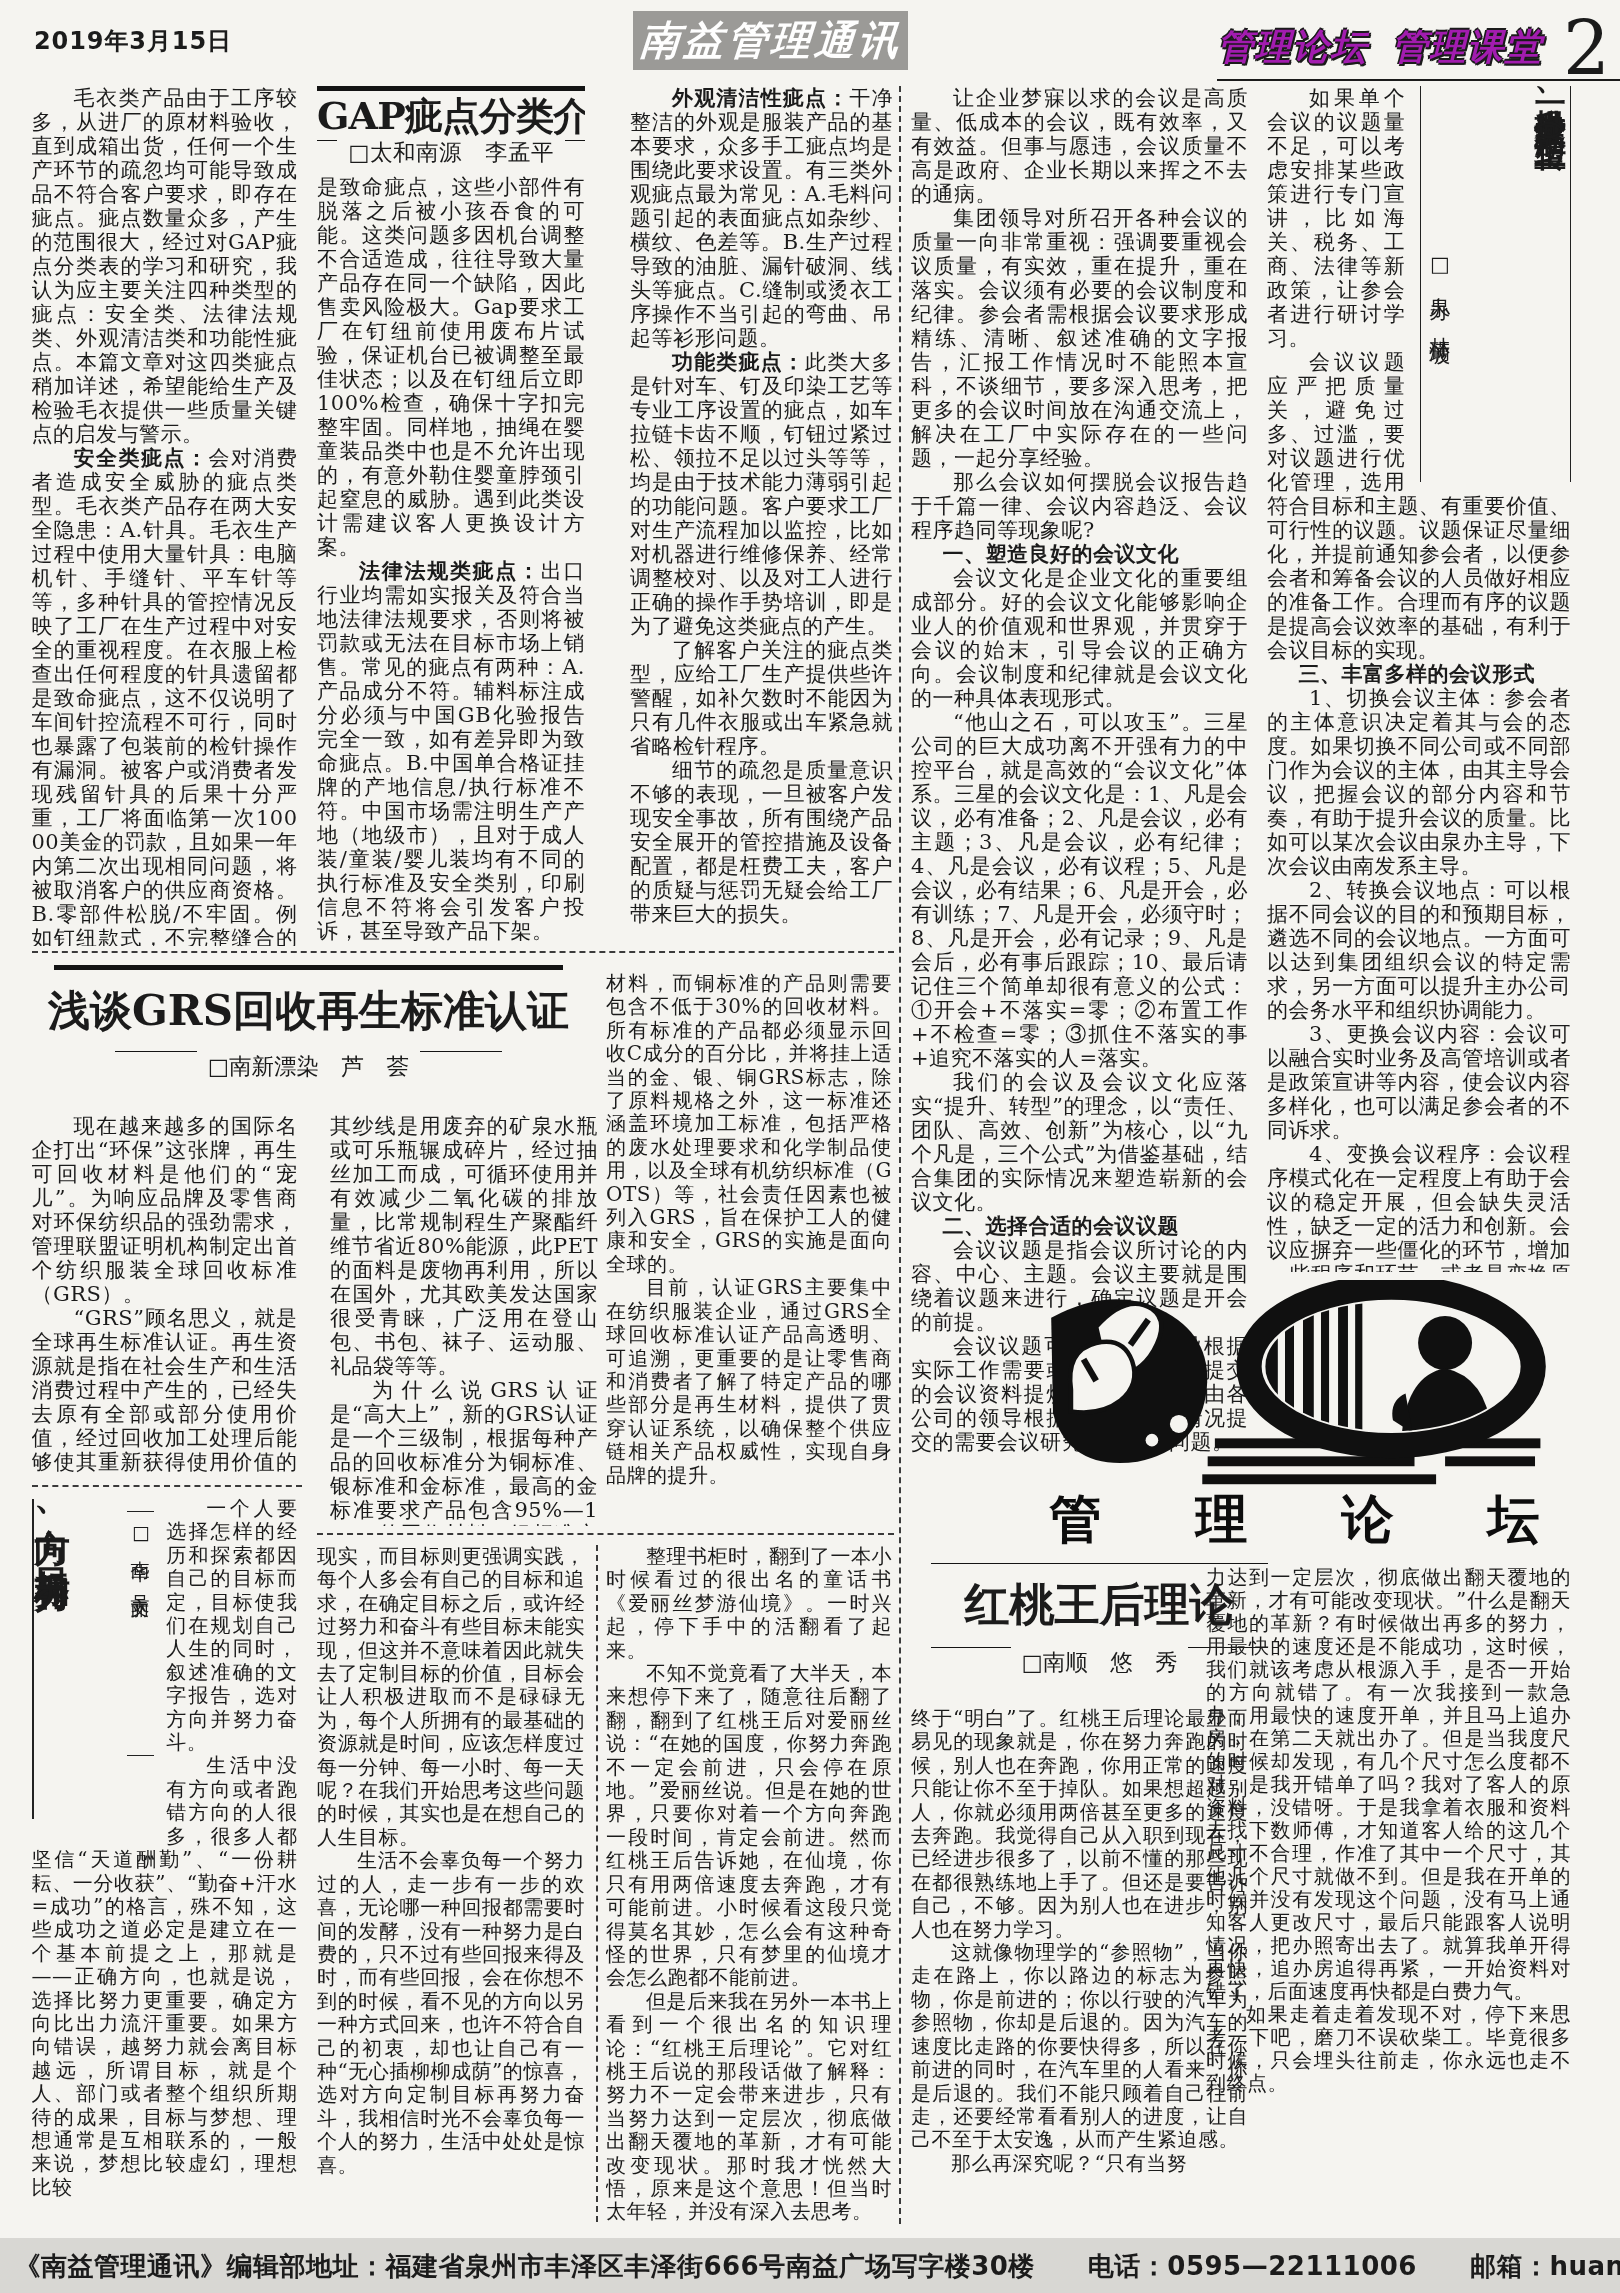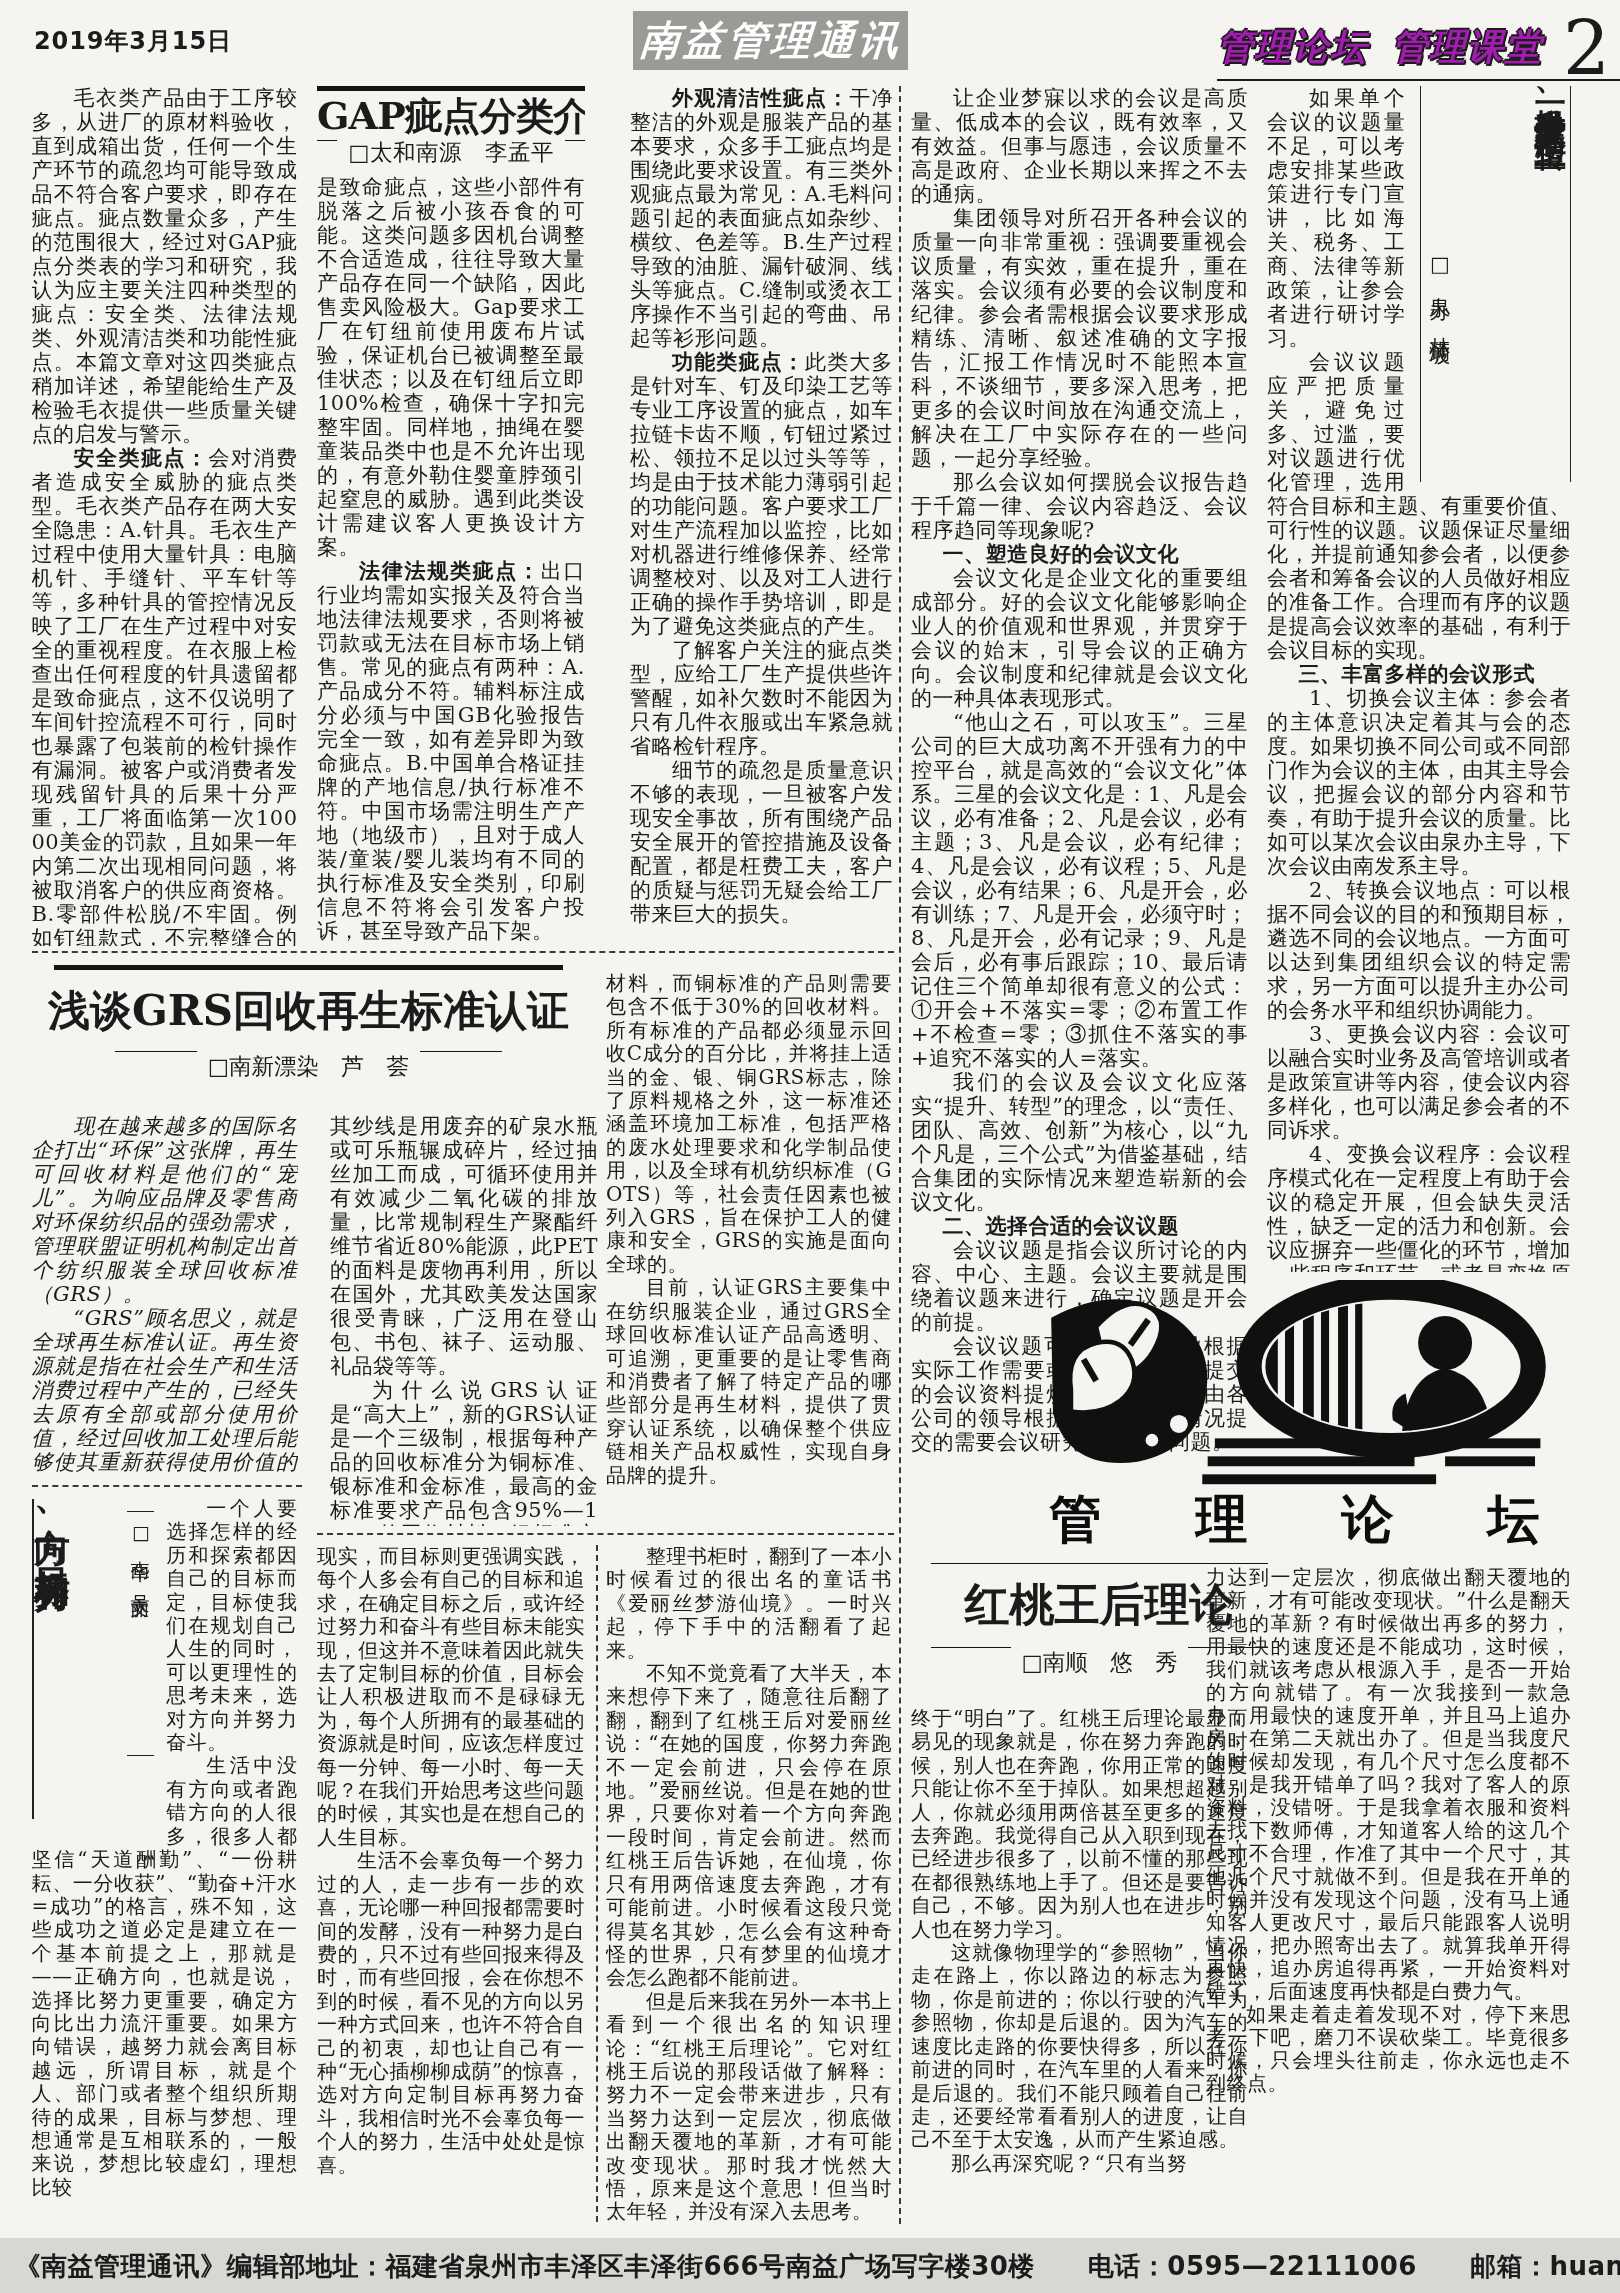--- a/index.html
+++ b/index.html
@@ -171,42 +171,42 @@
     <div class="logo-text">管理论坛</div>
   </div>
 
   <div class="tblock" style="left:31.5px;top:965px;width:554px;">
     <div class="trule" style="width:92%;"></div>
     <div class="atitle" style="font-size:42px;">浅谈GRS回收再生标准认证</div>
     <div class="byline" style="width:70%;margin-left:auto;margin-right:auto;">
         <span>□南新漂染　芦　荟</span>
       </div>
   </div>
-  <div class="col" style="left:31.5px;top:1114px;width:266px;height:360px;font-style:italic;">
+  <div class="col" style="left:31.5px;top:1114px;width:266px;height:360px;">
       <p class="para">现在越来越多的国际名企打出“环保”这张牌，再生可回收材料是他们的“宠儿”。为响应品牌及零售商对环保纺织品的强劲需求，管理联盟证明机构制定出首个纺织服装全球回收标准（GRS）。</p>
       <p class="para">“GRS”顾名思义，就是全球再生标准认证。再生资源就是指在社会生产和生活消费过程中产生的，已经失去原有全部或部分使用价值，经过回收加工处理后能够使其重新获得使用价值的东西，例如再生涤纶丝、再生涤纶短线、再生棉等等。再如，再生PET面料，是一种新型的环保再生面料，</p>
     </div>
   <div class="col" style="left:330px;top:1114px;width:268px;height:412px;">
       <p class="para noindent">其纱线是用废弃的矿泉水瓶或可乐瓶辗成碎片，经过抽丝加工而成，可循环使用并有效减少二氧化碳的排放量，比常规制程生产聚酯纤维节省近80%能源，此PET的面料是废物再利用，所以在国外，尤其欧美发达国家很受青睐，广泛用在登山包、书包、袜子、运动服、礼品袋等等。</p>
       <p class="para">为什么说GRS认证是“高大上”，新的GRS认证是一个三级制，根据每种产品的回收标准分为铜标准、银标准和金标准，最高的金标准要求产品包含95%—100%的回收材料，银标准产品包含70%—95%的回收</p>
     </div>
   <div class="col small" style="left:606px;top:972px;width:286px;height:554px;">
       <p class="para noindent">材料，而铜标准的产品则需要包含不低于30%的回收材料。所有标准的产品都必须显示回收C成分的百分比，并将挂上适当的金、银、铜GRS标志，除了原料规格之外，这一标准还涵盖环境加工标准，包括严格的废水处理要求和化学制品使用，以及全球有机纺织标准（GOTS）等，社会责任因素也被列入GRS，旨在保护工人的健康和安全，GRS的实施是面向全球的。</p>
       <p class="para">目前，认证GRS主要集中在纺织服装企业，通过GRS全球回收标准认证产品高透明、可追溯，更重要的是让零售商和消费者了解了特定产品的哪些部分是再生材料，提供了贯穿认证系统，以确保整个供应链相关产品权威性，实现自身品牌的提升。</p>
     </div>
 
   <div class="col small" style="left:31.5px;top:1497px;width:266px;height:727px;">
     <div class="dir-tblock">
       <div class="dir-title">方向、目标和努力</div>
       <div class="dir-author">
         <span>□南华</span>
         <span class="nm">吴文丽</span>
       </div>
     </div>
-  <p class="para">一个人要选择怎样的经历和探索都因自己的目标而定，目标使我们在规划自己人生的同时，可以更理性的思考未来，选对方向并努力奋斗。</p>
+  <p class="para">一个人要选择怎样的经历和探索都因自己的目标而定，目标使我们在规划自己人生的同时，叙述准确的文字报告，选对方向并努力奋斗。</p>
       <p class="para">生活中没有方向或者跑错方向的人很多，很多人都坚信“天道酬勤”、“一份耕耘、一分收获”、“勤奋+汗水=成功”的格言，殊不知，这些成功之道必定是建立在一个基本前提之上，那就是——正确方向，也就是说，选择比努力更重要，确定方向比出力流汗重要。如果方向错误，越努力就会离目标越远，所谓目标，就是个人、部门或者整个组织所期待的成果，目标与梦想、理想通常是互相联系的，一般来说，梦想比较虚幻，理想比较</p>
     </div>
   <div class="col small" style="left:317px;top:1545px;width:268px;height:677px;">
       <p class="para noindent">现实，而目标则更强调实践，每个人多会有自己的目标和追求，在确定目标之后，或许经过努力和奋斗有些目标未能实现，但这并不意味着因此就失去了定制目标的价值，目标会让人积极进取而不是碌碌无为，每个人所拥有的最基础的资源就是时间，应该怎样度过每一分钟、每一小时、每一天呢？在我们开始思考这些问题的时候，其实也是在想自己的人生目标。</p>
       <p class="para">生活不会辜负每一个努力过的人，走一步有一步的欢喜，无论哪一种回报都需要时间的发酵，没有一种努力是白费的，只不过有些回报来得及时，而有些回报，会在你想不到的时候，看不见的方向以另一种方式回来，也许不符合自己的初衷，却也让自己有一种“无心插柳柳成荫”的惊喜，选对方向定制目标再努力奋斗，我相信时光不会辜负每一个人的努力，生活中处处是惊喜。</p>
     </div>
 
   <div class="col small" style="left:606px;top:1545px;width:286px;height:677px;">
       <p class="para">整理书柜时，翻到了一本小时候看过的很出名的童话书《爱丽丝梦游仙境》。一时兴起，停下手中的活翻看了起来。</p>
       <p class="para">不知不觉竟看了大半天，本来想停下来了，随意往后翻了翻，翻到了红桃王后对爱丽丝说：“在她的国度，你努力奔跑不一定会前进，只会停在原地。”爱丽丝说。但是在她的世界，只要你对着一个方向奔跑一段时间，肯定会前进。然而红桃王后告诉她，在仙境，你只有用两倍速度去奔跑，才有可能前进。小时候看这段只觉得莫名其妙，怎么会有这种奇怪的世界，只有梦里的仙境才会怎么跑都不能前进。</p>

